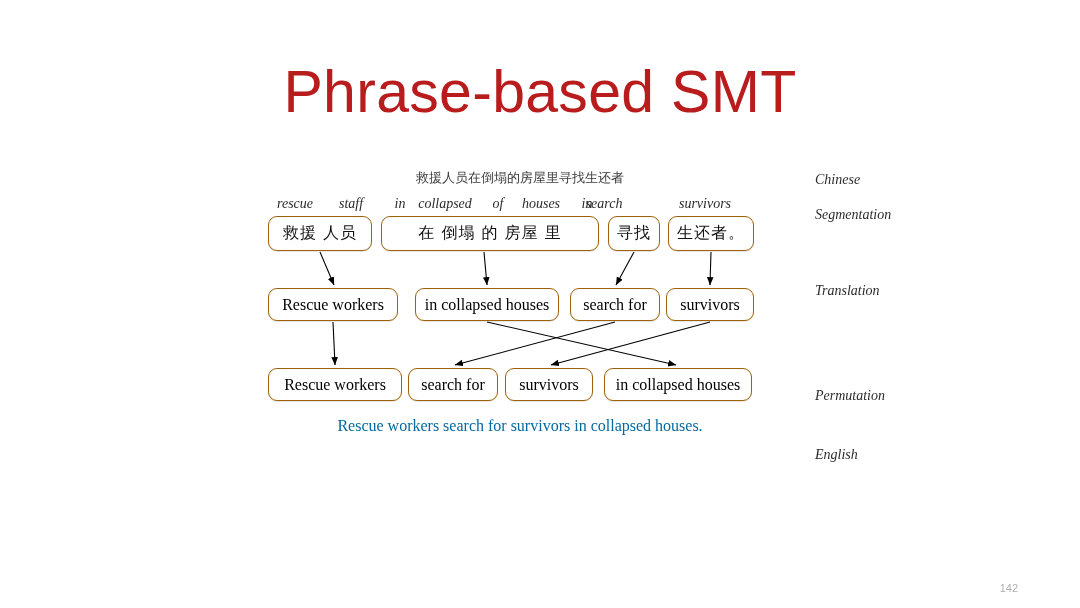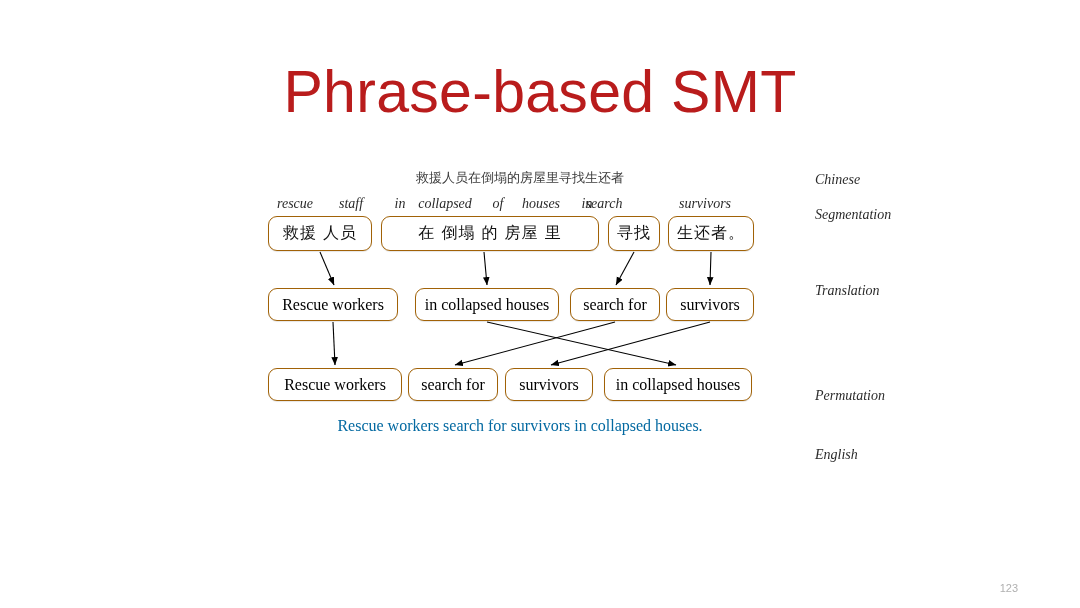--- a/index.html
+++ b/index.html
@@ -189,13 +189,13 @@
   <div id="final-sentence">Rescue workers search for survivors in collapsed houses.</div>
 
 </div>
 
 <div class="stage-label" style="top:172px;">Chinese</div>
 <div class="stage-label" style="top:207px;">Segmentation</div>
 <div class="stage-label" style="top:283px;">Translation</div>
 <div class="stage-label" style="top:360px;margin-top:28px;">Permutation</div>
 <div class="stage-label" style="top:419px;margin-top:28px;">English</div>
 
-<div id="page-number">123</div>
+<div id="page-number">142</div>
 
 </body></html>

